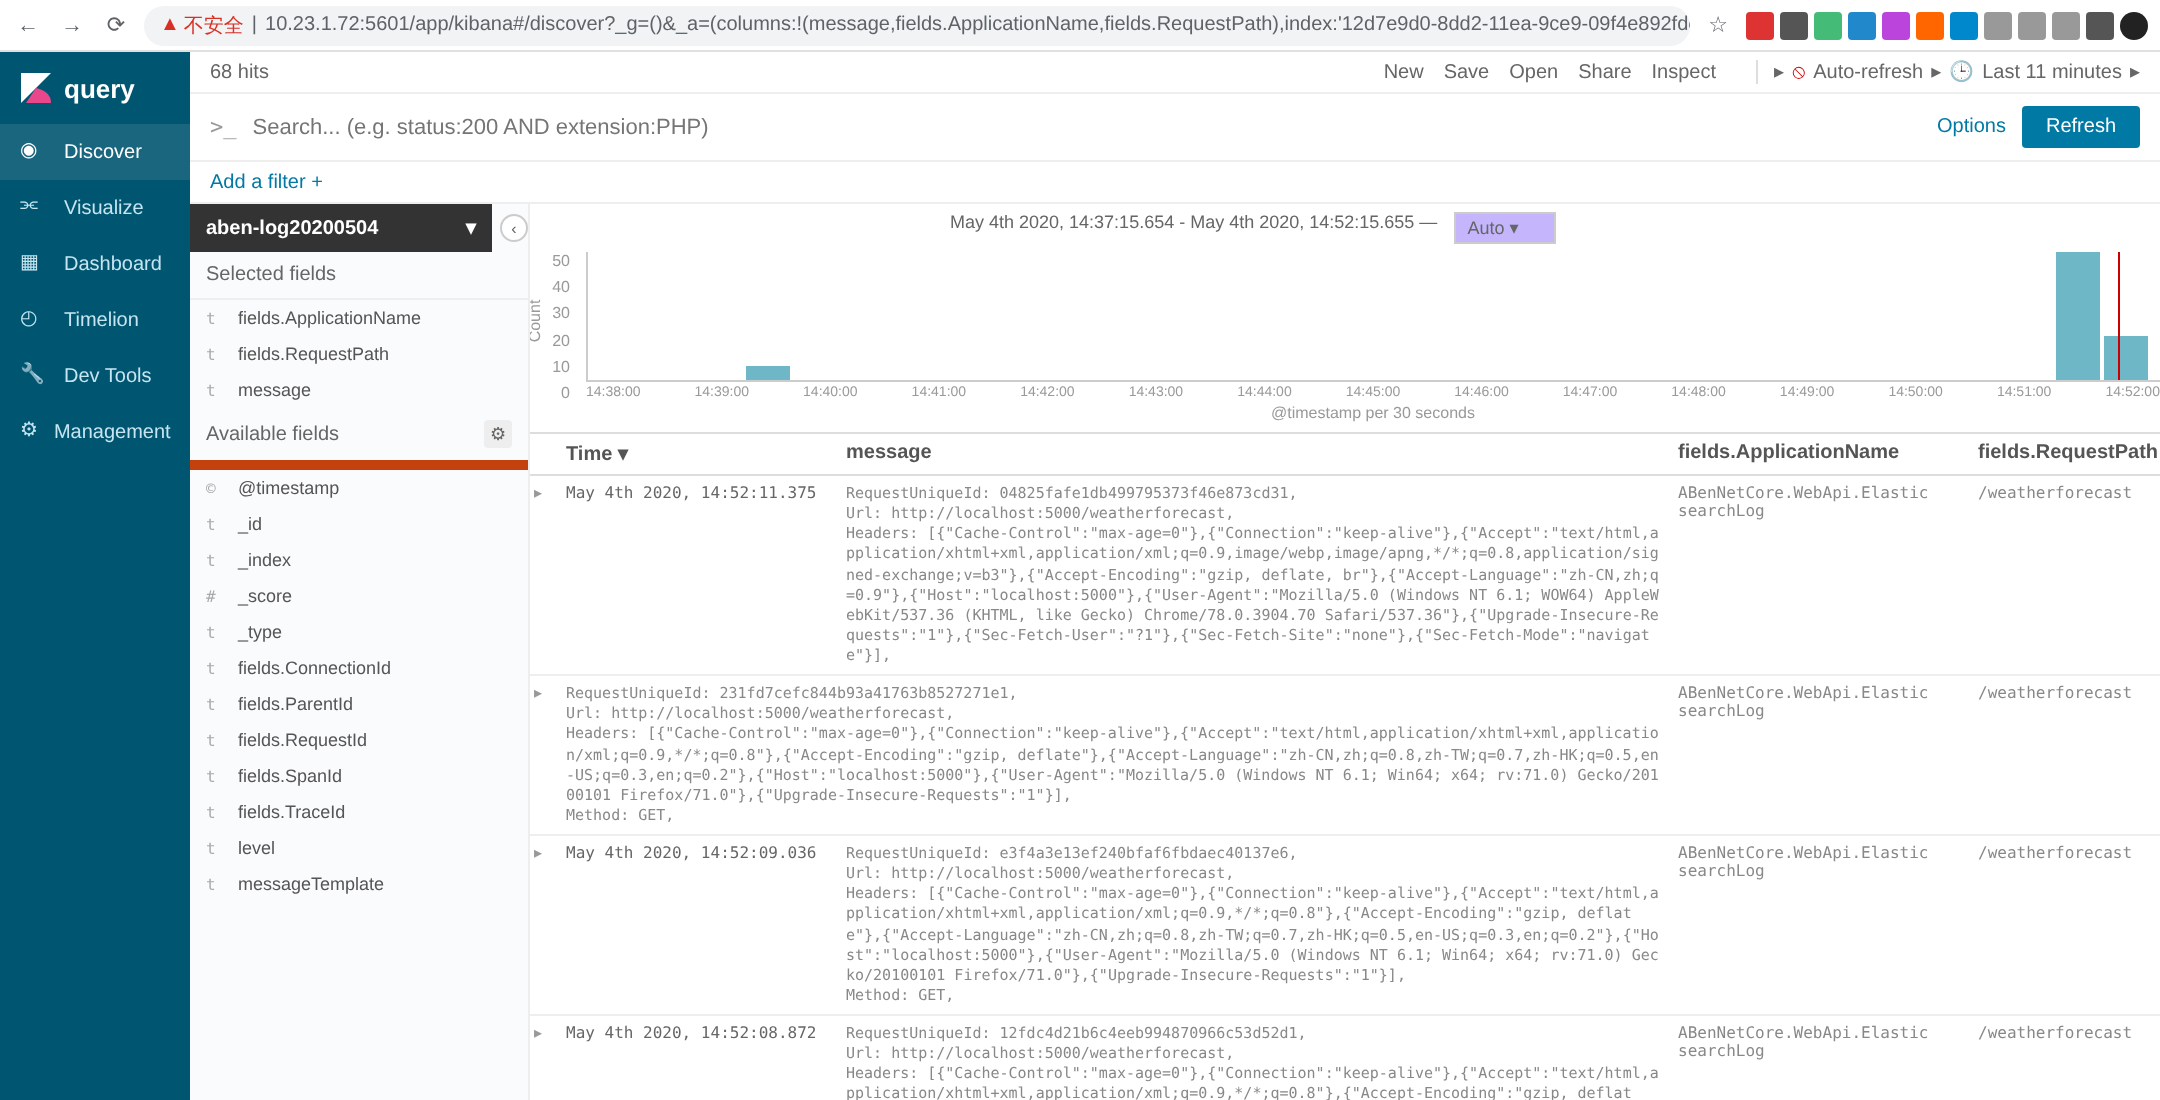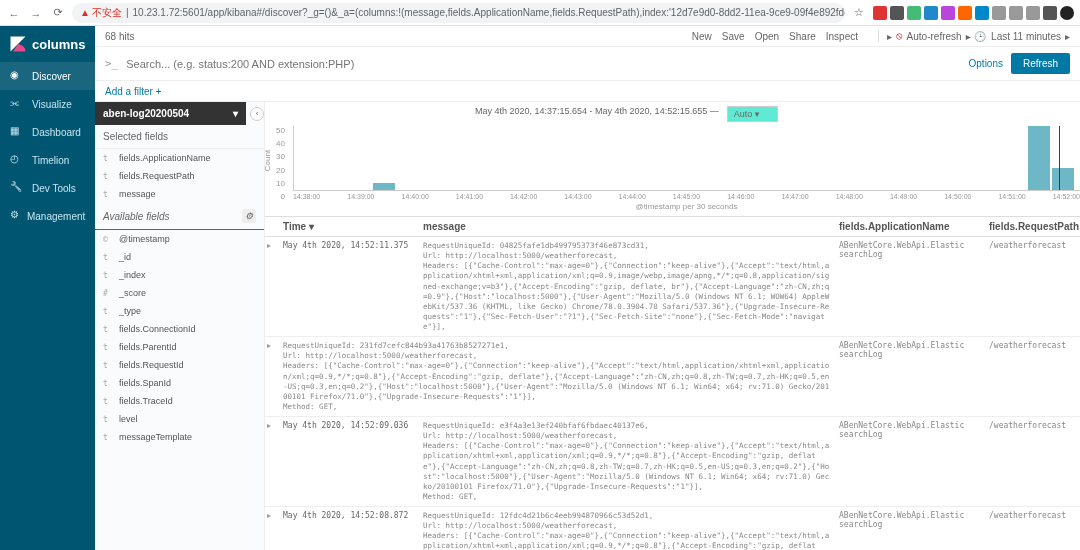--- a/index.html
+++ b/index.html
@@ -28,28 +28,28 @@
 .prompt { color: #999; font-family: monospace; }
 .opts { color: #0079a5; font-size: 10px; cursor: pointer; }
 .refresh-btn { background: #0079a5; color: #fff; border: none; padding: 5px 12px; border-radius: 2px; font-size: 10px; cursor: pointer; }
 .filter-row { padding: 4px 10px; border-bottom: 1px solid #eee; }
 .add-filter { color: #0079a5; font-size: 10px; cursor: pointer; }
 .discover-body { flex: 1; display: flex; overflow: hidden; }
 .fields-panel { width: 170px; border-right: 1px solid #eee; overflow-y: auto; background: #fafbfd; }
 .index-hdr { background: #333; color: #fff; padding: 6px 8px; font-size: 10px; font-weight: 600; display: flex; justify-content: space-between; align-items: center; }
 .collapse-caret { width: 14px; height: 14px; border: 1px solid #ccc; border-radius: 50%; background: #fff; color: #666; display: flex; align-items: center; justify-content: center; font-size: 8px; margin-left: 4px; }
 .panel-section { padding: 6px 8px; font-size: 10px; color: #666; border-bottom: 1px solid #eee; }
-.avail-hdr { display: flex; justify-content: space-between; align-items: center; padding: 6px 8px; font-size: 10px; color: #666; border-bottom: 1px solid #c2410c; font-style: italic; }
+.avail-hdr { display: flex; justify-content: space-between; align-items: center; padding: 6px 8px; font-size: 10px; color: #666; border-bottom: 5px solid #c2410c; }
 .gear { width: 14px; height: 14px; background: #eee; border-radius: 2px; display: flex; align-items: center; justify-content: center; font-size: 9px; }
 .field-item { padding: 4px 8px; font-size: 9px; color: #555; display: flex; align-items: center; gap: 6px; cursor: pointer; }
 .ftype { font-family: monospace; color: #aaa; width: 10px; font-size: 8px; }
 .data-panel { flex: 1; display: flex; flex-direction: column; overflow: hidden; }
 .chart-hdr { padding: 4px 10px; display: flex; gap: 8px; font-size: 9px; color: #666; }
 .chart-hdr .ts-range { flex: 0 0 auto; margin-left: 200px; }
-.auto-sel { border: 1px solid #ccc; padding: 2px 18px 2px 6px; font-size: 9px; background: #5eead4; position: relative; }
+.auto-sel { border: 1px solid #ccc; padding: 2px 18px 2px 6px; font-size: 9px; background: #c4b5fd; position: relative; }
 .chart-area { height: 90px; position: relative; padding-left: 28px; }
 .y-axis { position: absolute; left: 0; top: 0; bottom: 15px; width: 20px; display: flex; flex-direction: column; justify-content: space-between; font-size: 8px; color: #999; text-align: right; }
 .y-lbl { position: absolute; left: -8px; top: 30px; transform: rotate(-90deg); font-size: 8px; color: #999; }
 .bars-region { position: relative; height: 65px; border-bottom: 1px solid #ccc; border-left: 1px solid #ccc; }
 .bar { position: absolute; bottom: 0; width: 22px; background: #6db7c6; }
 .bar.b1 { left: 79px; height: 7px; }
 .bar.b2 { right: 30px; height: 64px; }
 .bar.b3 { right: 6px; height: 22px; }
 .red-line { position: absolute; right: 20px; top: 0; bottom: 0; width: 1px; background: #cc0000; }
 .x-ticks { display: flex; justify-content: space-between; font-size: 7px; color: #999; padding: 2px 0; }
@@ -98,21 +98,21 @@
 </div>
 
 <div class="main-layout">
 
   <div class="sidebar">
     <div class="logo">
       <svg class="logo-k" viewBox="0 0 24 24">
           <path d="M3 3 h18 L3 21 Z" fill="#fff"></path>
           <path d="M12 12 Q21 14 21 21 H6 Z" fill="#e8478b"></path>
         </svg>
-      <span>columns</span>
+      <span>query</span>
     </div>
     <div id="nav-items">
         <div class="nav-item active">
           <span class="nico">◉</span>
           <span>Discover</span>
         </div>
         <div class="nav-item">
           <span class="nico">⫘</span>
           <span>Visualize</span>
         </div>

